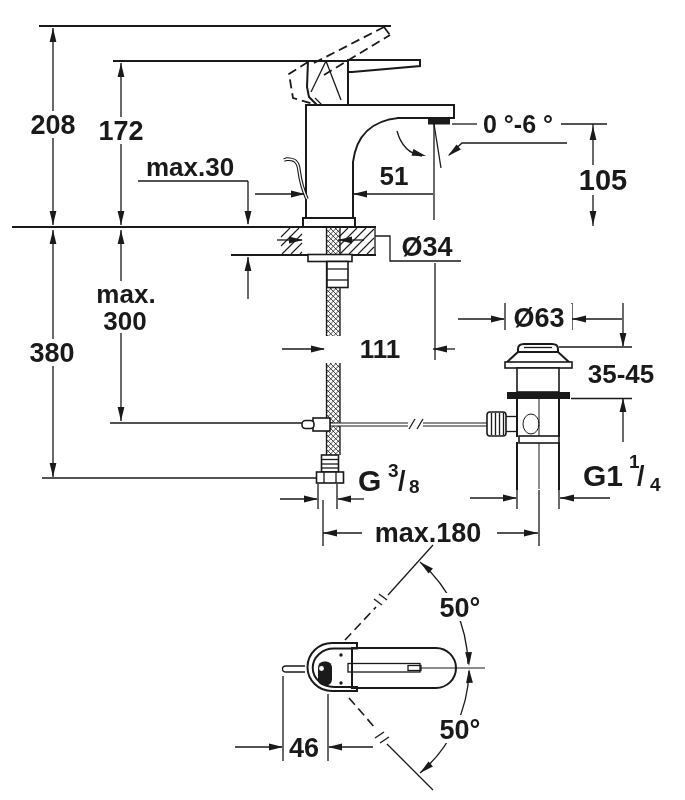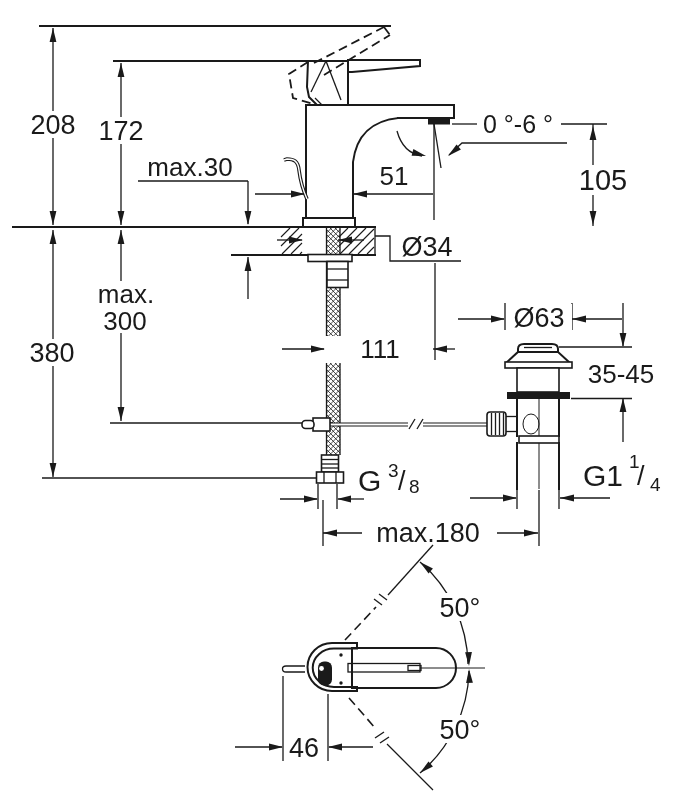--- a/index.html
+++ b/index.html
@@ -1,17 +1,17 @@
 <!DOCTYPE html>
 <html><head>
 <meta charset="utf-8">
 <style>
   html,body{margin:0;padding:0;background:#ffffff;}
   #stage{position:relative;width:685px;height:800px;background:#ffffff;overflow:hidden;
-         font-family:"Liberation Sans", sans-serif;}
+         font-family:"Liberation Sans", sans-serif;font-weight:bold;}
   svg{position:absolute;left:0;top:0;}
   .ln   {stroke:#1a1a1a;stroke-width:2;fill:none;stroke-linecap:square;}
   .thin {stroke:#1a1a1a;stroke-width:1.3;fill:none;stroke-linecap:butt;}
   .hair {stroke:#1a1a1a;stroke-width:1;fill:none;}
   .dash {stroke:#1a1a1a;stroke-width:1.8;fill:none;stroke-dasharray:9 5;}
   .wfill{fill:#ffffff;stroke:#1a1a1a;stroke-width:1.6;}
   .blk  {fill:#1a1a1a;stroke:none;}
   .tube {stroke:#1a1a1a;stroke-width:4;fill:none;stroke-linecap:butt;}
   .tubei{stroke:#ffffff;stroke-width:1.8;fill:none;stroke-linecap:butt;}
   text{fill:#1a1a1a;font-family:"Liberation Sans", sans-serif;}

